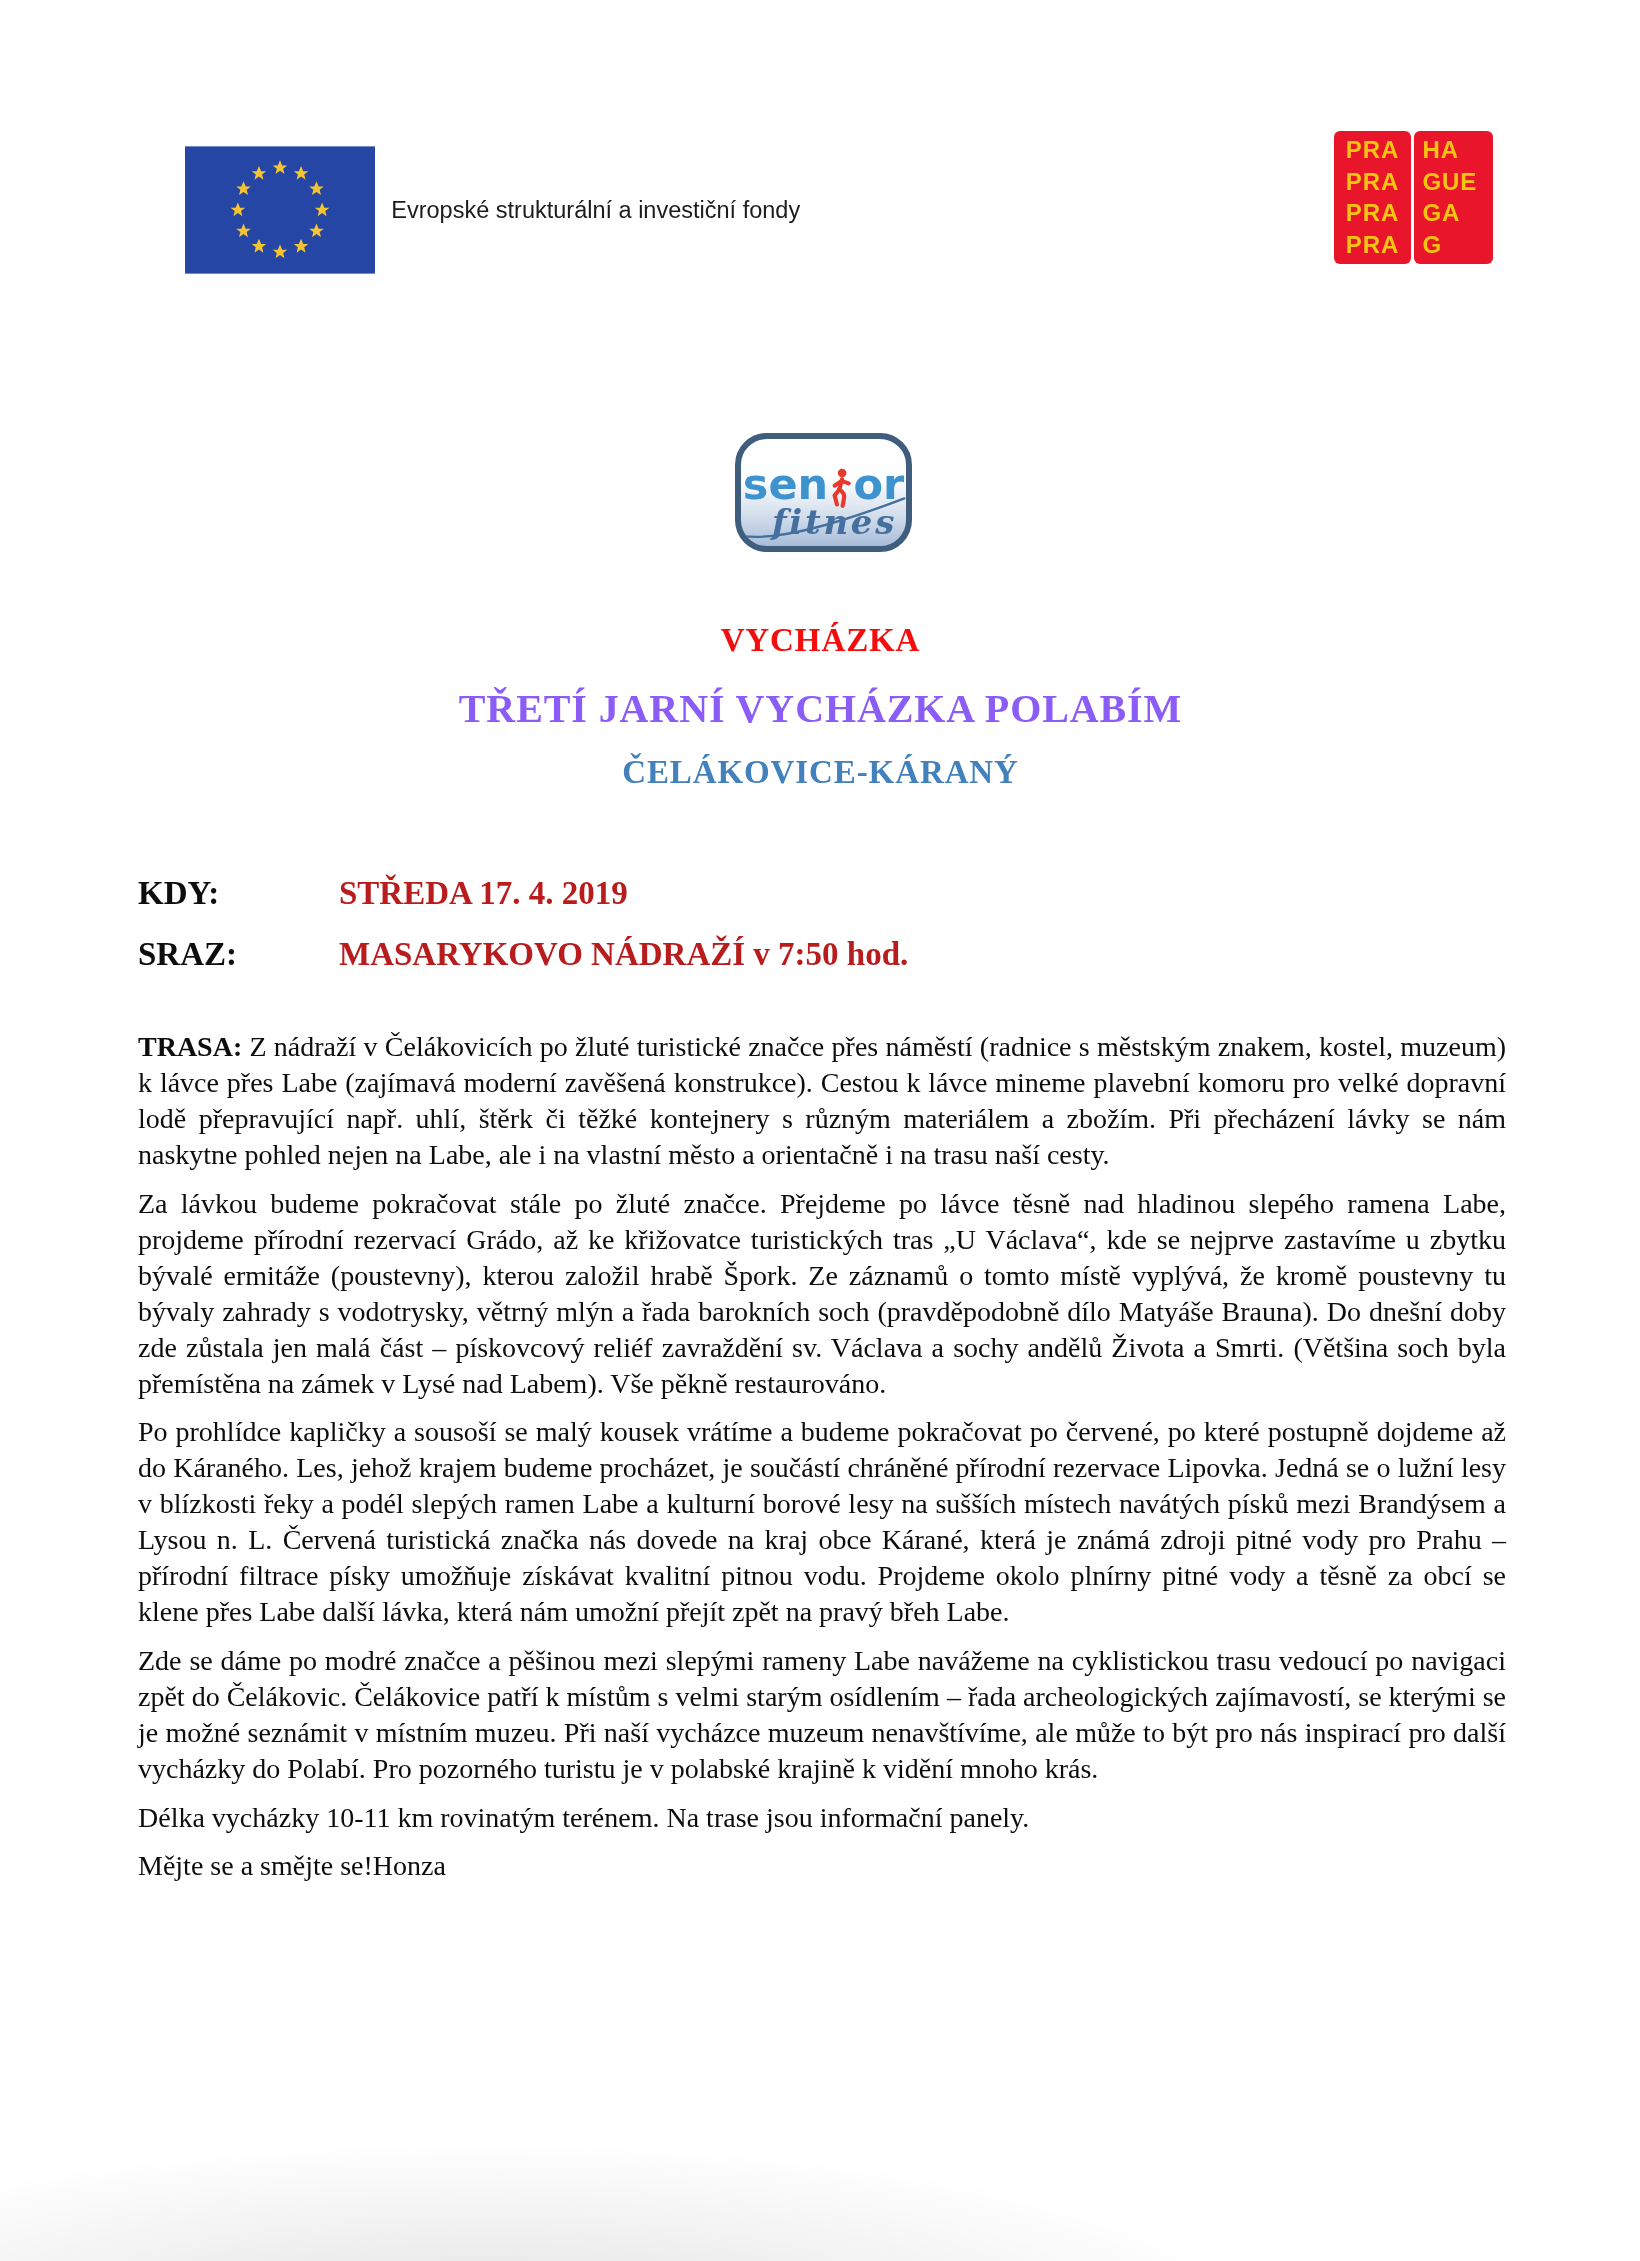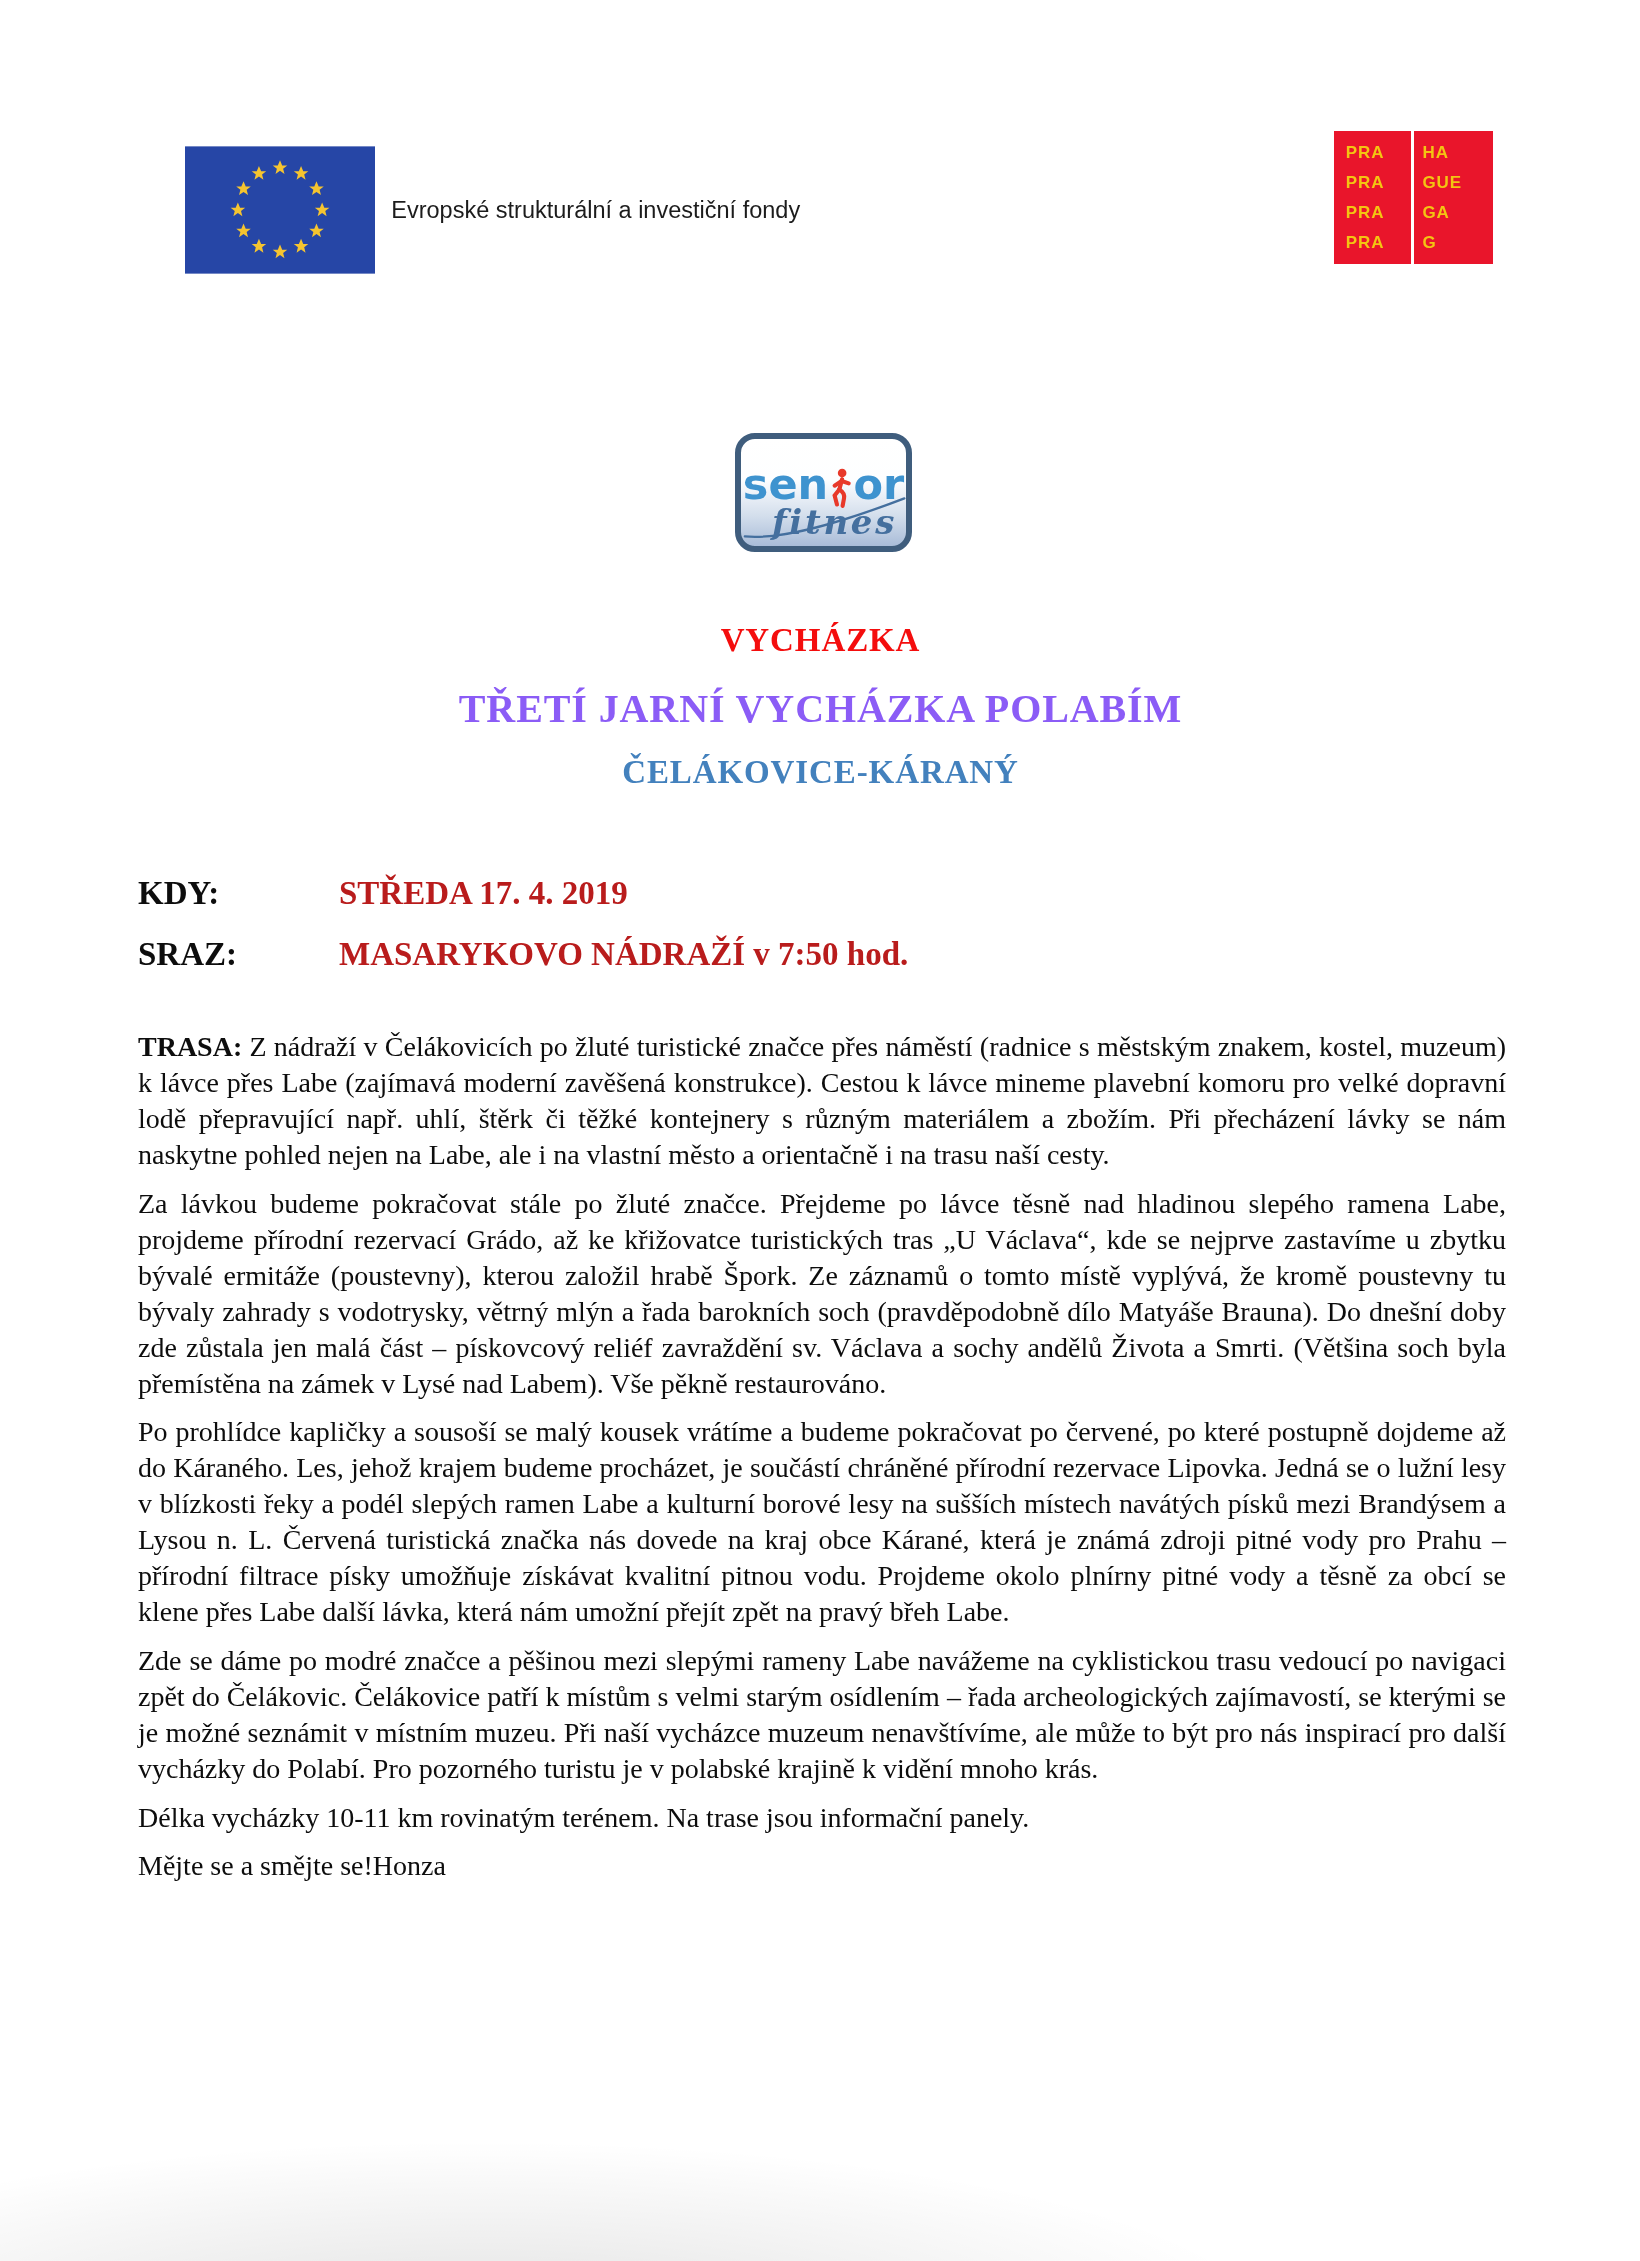--- a/index.html
+++ b/index.html
@@ -15,30 +15,30 @@
 
   
   .eu-block{position:absolute;left:185px;top:146px;display:flex;align-items:center;}
   .eu-flag{width:190px;height:128px;display:block;}
   .eu-text{margin-left:16.3px;font-family:"Liberation Sans", sans-serif;font-size:23.5px;line-height:39px;color:#1c1c1c;white-space:nowrap;}
 
   
   .prague-logo{position:absolute;left:1334px;top:131px;display:flex;}
   .prague-col{
     width:65px;height:133px;background:#e9152b;color:#f3c512;
-    font-family:"Liberation Sans", sans-serif;font-weight:bold;font-size:17px;
+    font-family:"Liberation Sans", sans-serif;font-weight:bold;font-size:24px;
     display:flex;flex-direction:column;justify-content:space-evenly;
-    padding-left:11.8px;box-sizing:content-box;letter-spacing:0.9px;line-height:1;
+    padding-left:11.8px;box-sizing:content-box;letter-spacing:0.9px;line-height:1;border-radius:6px;
   }
   .prague-col.second{margin-left:3.6px;width:71px;padding-left:8.1px;}
 
   
   .senior-logo{
     position:absolute;left:735px;top:433px;width:177px;height:119px;
-    border:6.3px solid #3f5d7d;border-radius:20px;box-sizing:border-box;
+    border:6.3px solid #3f5d7d;border-radius:32px;box-sizing:border-box;
     background:linear-gradient(180deg,#ffffff 0%,#fdfeff 38%,#d3deec 72%,#a9bcd8 100%);
     overflow:hidden;
   }
   .senior-word{
     position:absolute;top:22px;left:0;width:100%;
     display:flex;justify-content:center;align-items:flex-end;
     font-family:"DejaVu Sans", sans-serif;font-weight:bold;font-size:43px;line-height:1;
     color:#3e93cf;letter-spacing:0px;
   }
   .runner{width:24.4px;height:45px;margin:0 0px 0 0.9px;position:relative;top:5.4px;}

